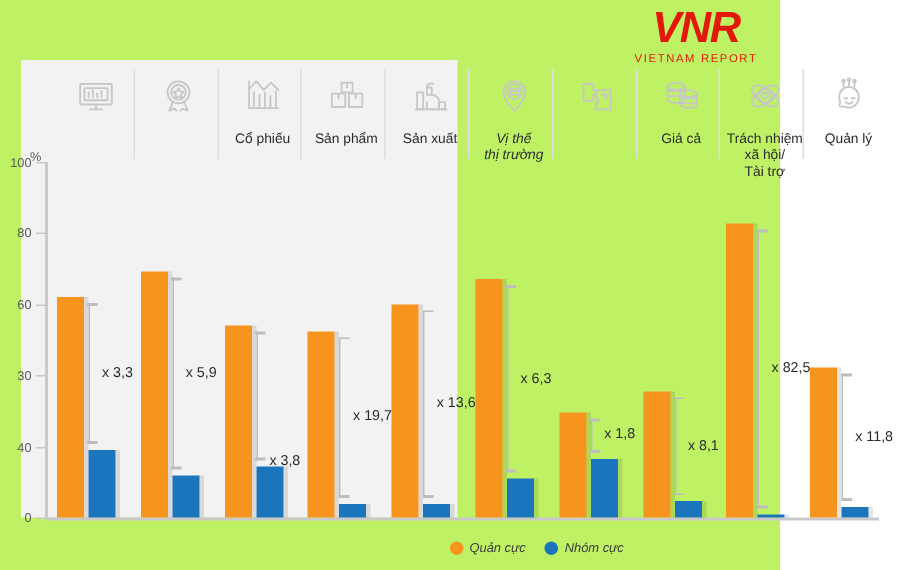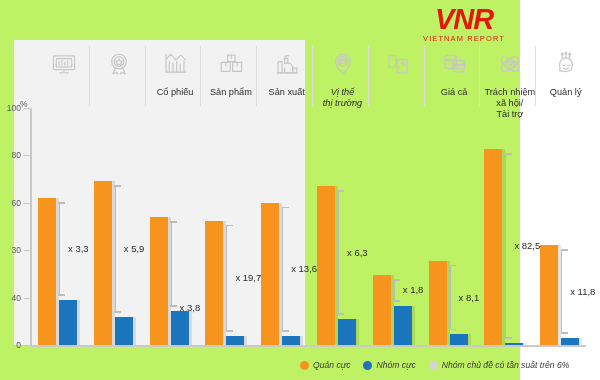--- a/index.html
+++ b/index.html
@@ -411,18 +411,14 @@
 
   <div class="legend" id="legend">
       <div class="legend-item">
         <span class="legend-dot" style="background: rgb(247, 148, 30);"></span>
         <span class="legend-text">Quản cực</span>
       </div>
       <div class="legend-item">
         <span class="legend-dot" style="background: rgb(27, 117, 188);"></span>
         <span class="legend-text">Nhóm cực</span>
       </div>
-      <div class="legend-item">
-        <span class="legend-dot" style="background: rgb(212, 212, 212);"></span>
-        <span class="legend-text">Nhóm chủ đề có tần suất trên 6%</span>
-      </div>
     </div>
 </div>
 
 </body></html>

